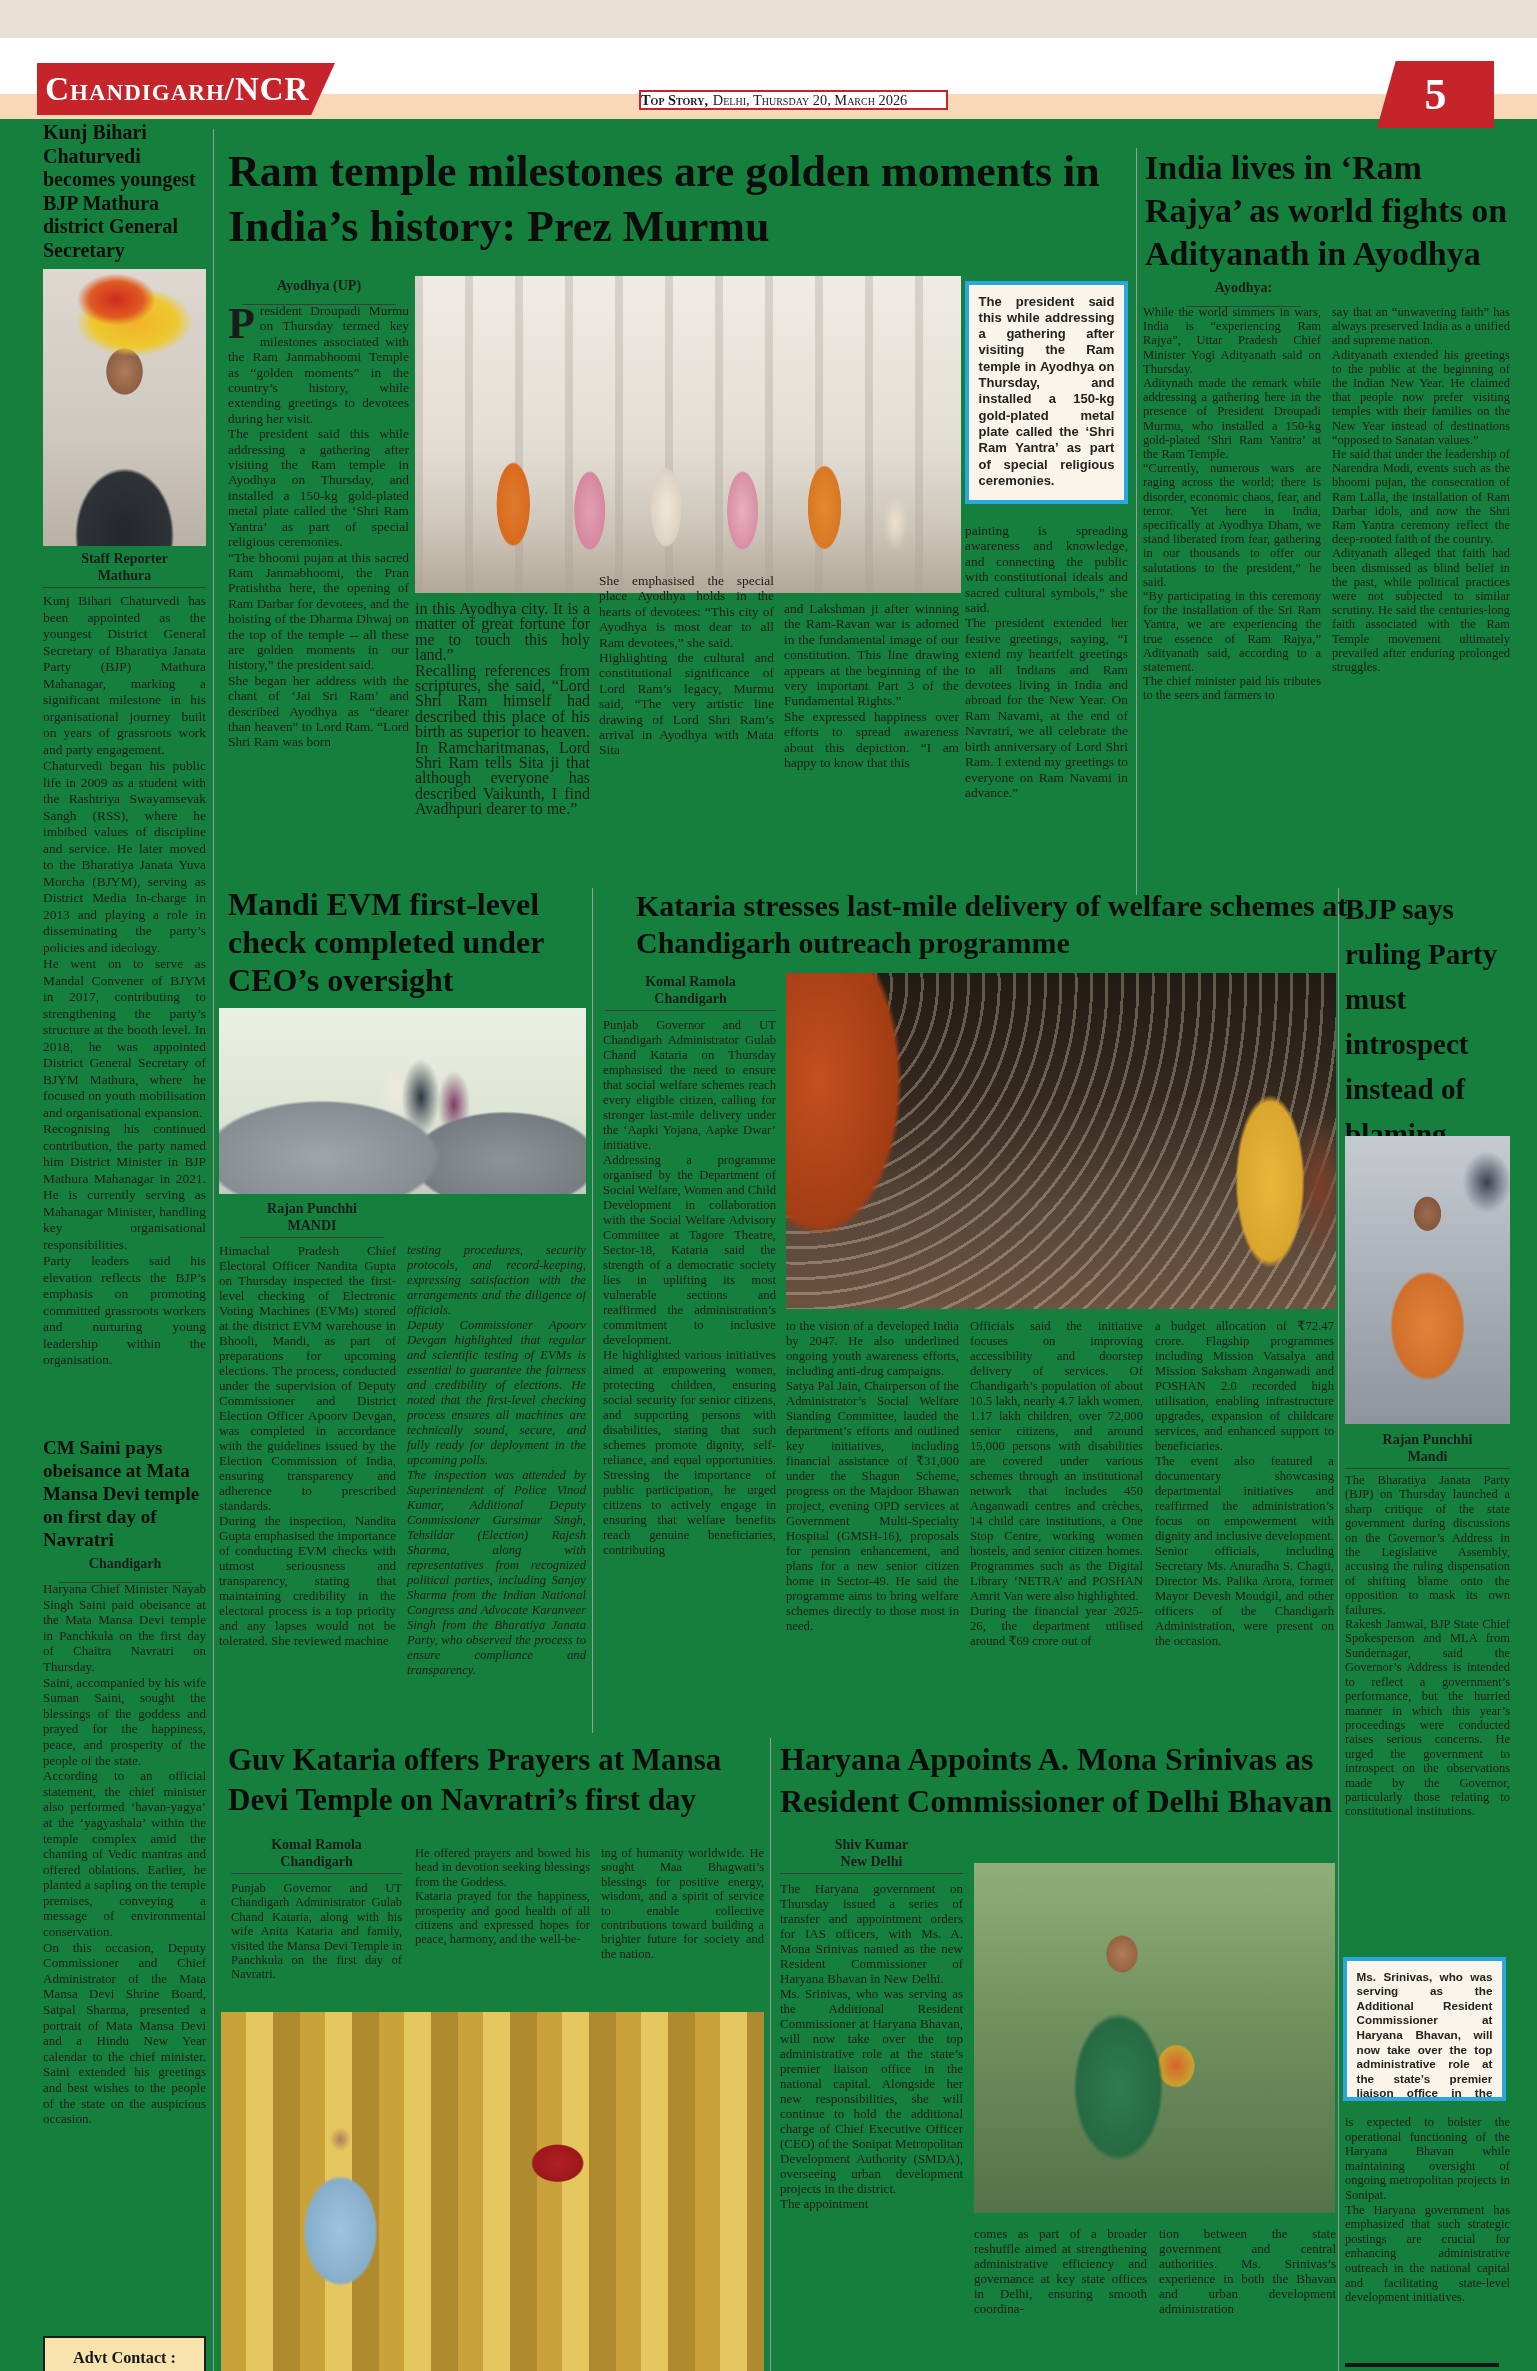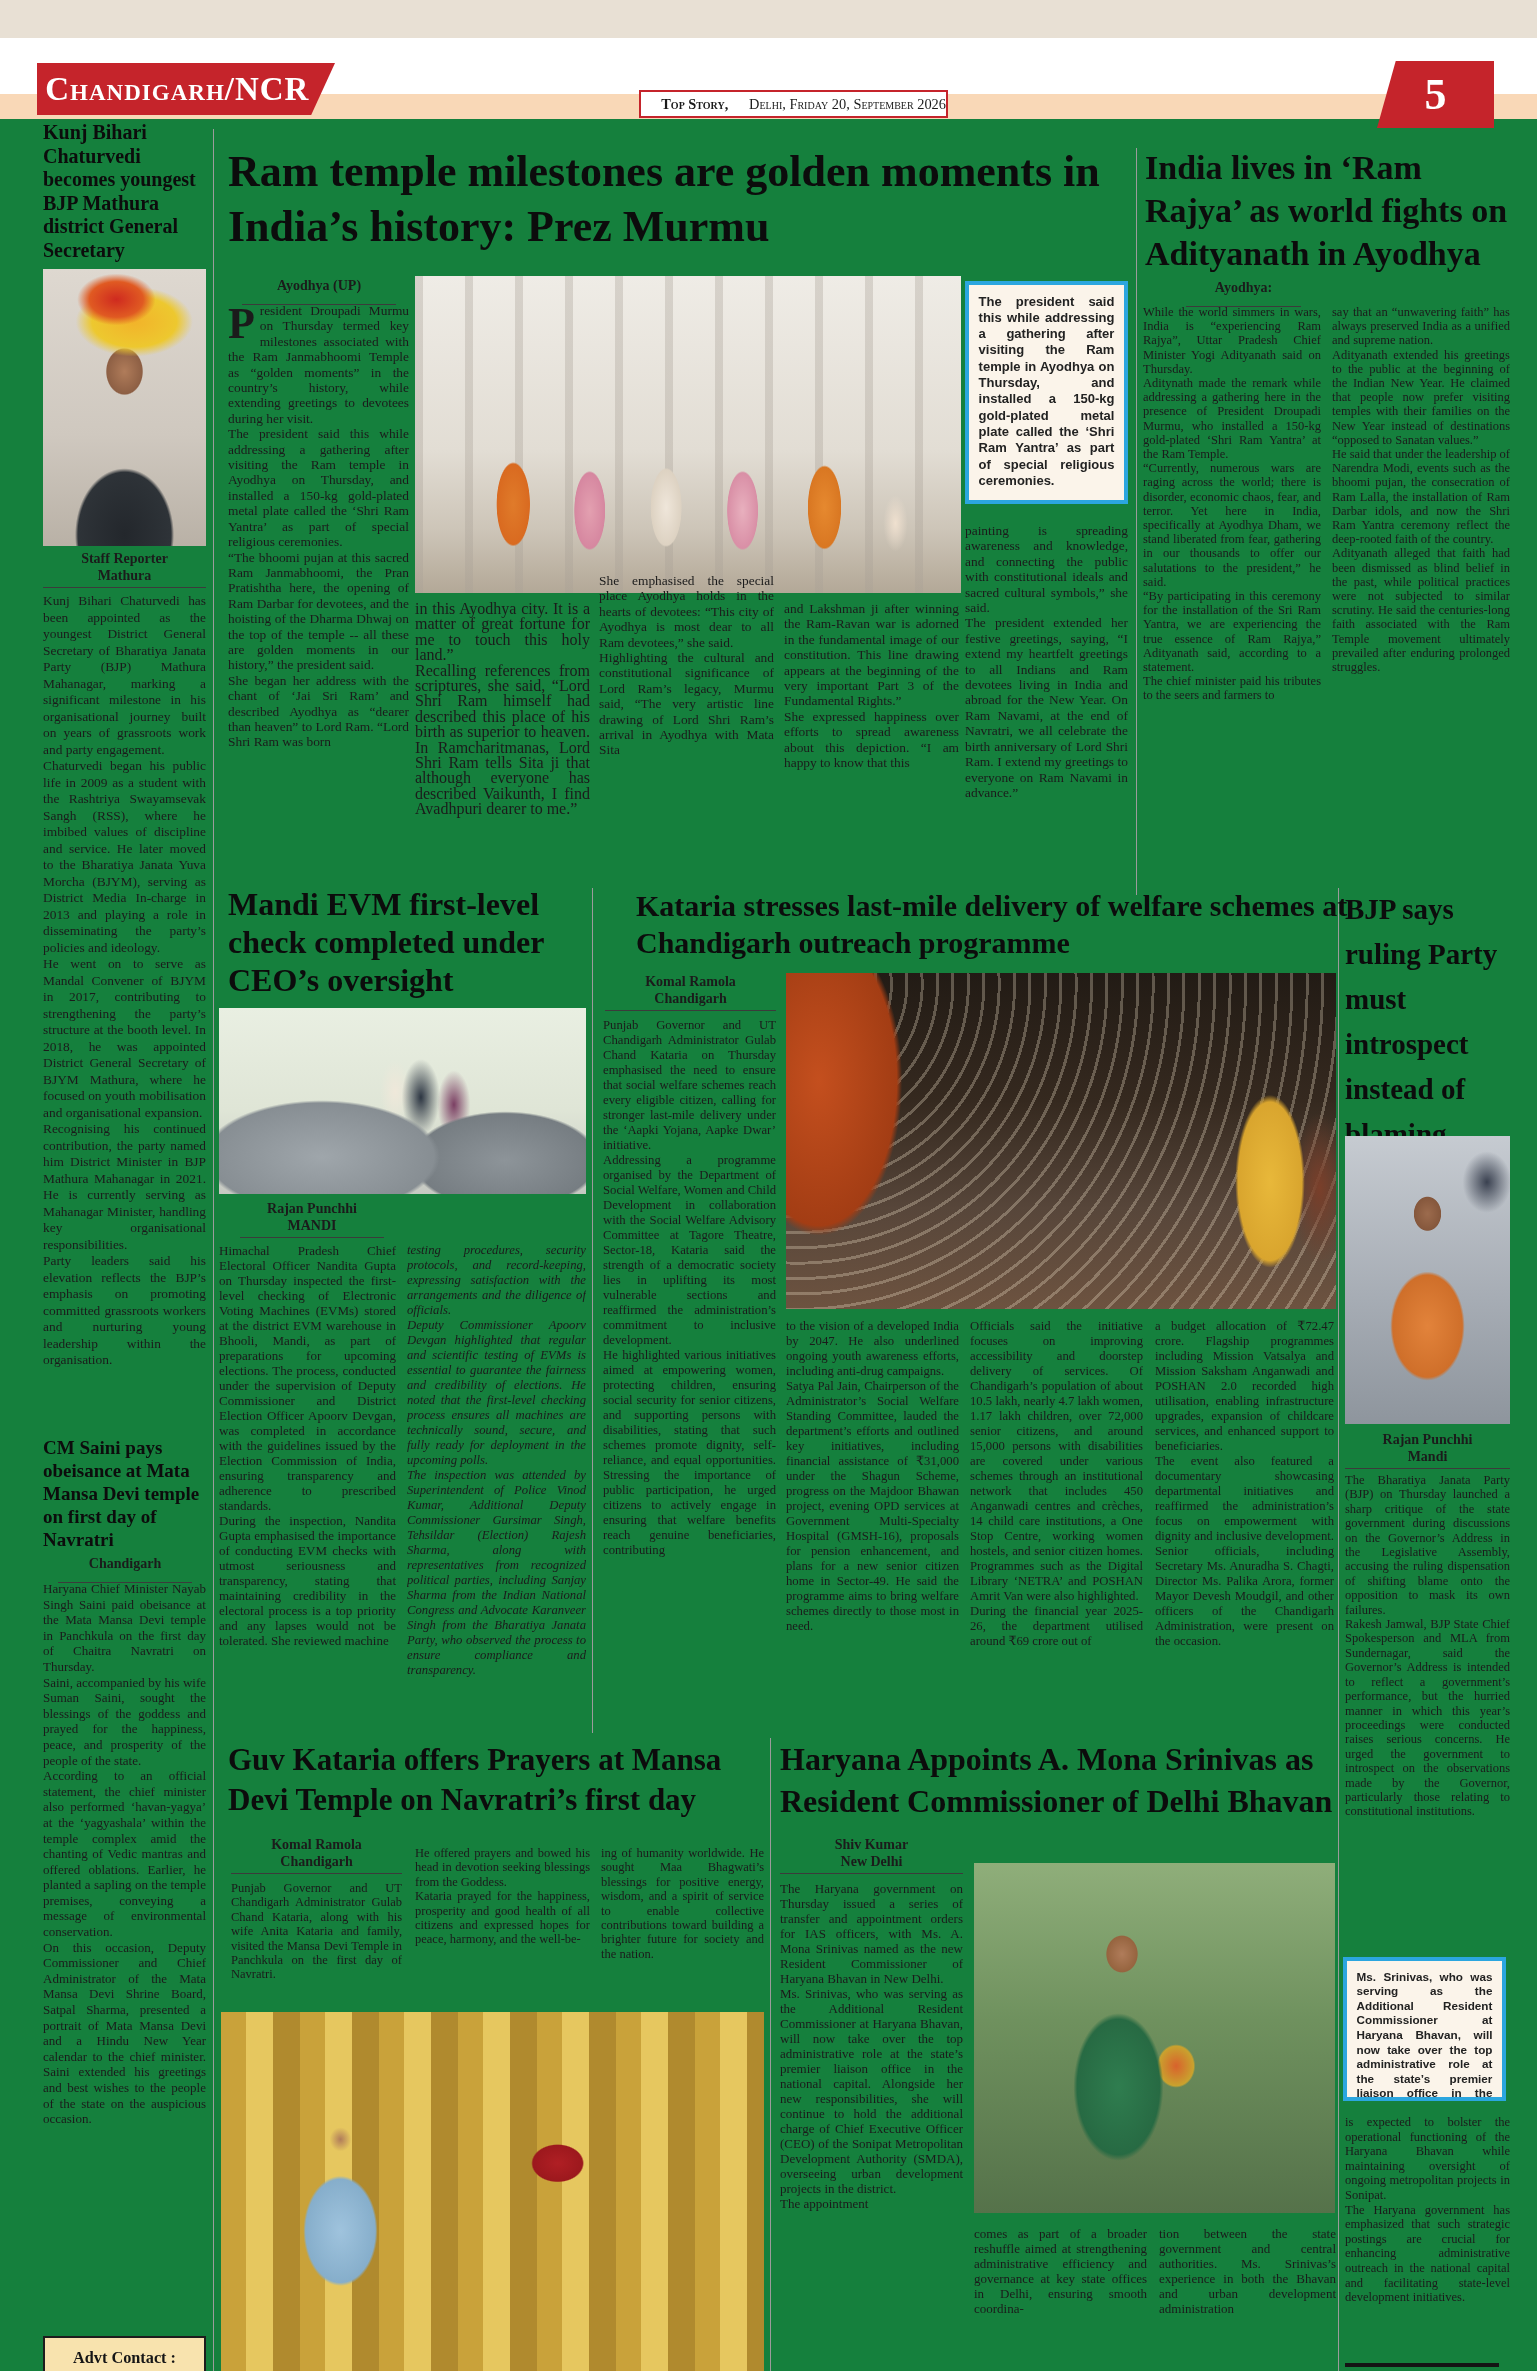--- a/index.html
+++ b/index.html
@@ -4,22 +4,22 @@
 <style>
   html,body{margin:0;padding:0;background:#e8e0d4;}
   .page{position:relative;width:1537px;height:2372px;background:#15803d;overflow:hidden;
         font-family:"Liberation Serif","DejaVu Serif",serif;color:#1b1b1b;margin-top:38px;}
   .topstrip{position:absolute;left:0;top:0;width:1537px;height:56px;background:#ffffff;}
   .peach{position:absolute;left:0;top:56px;width:1537px;height:25px;background:#f9d8b7;}
   .mh-badge{position:absolute;left:37px;top:25px;width:298px;height:52px;background:#c5242b;
     clip-path:polygon(0 0,100% 0,92% 100%,0 100%);filter:drop-shadow(3.8px 2.9px 0 rgba(160,148,130,.55));
     display:flex;align-items:center;justify-content:center;z-index:3;}
   .mh-badge span{color:#fff;font-weight:700;font-variant:small-caps;font-size:33px;letter-spacing:1px;padding-right:17.3px;}
-  .ts-box{position:absolute;left:639px;top:52px;width:309px;height:28px;background:#fff;border:2.9px solid #c5242b;
-    box-sizing:border-box;display:flex;align-items:center;justify-content:flex-end;z-index:3;font-variant:small-caps;gap:16px;}
+  .ts-box{position:absolute;left:639px;top:52px;width:309px;height:20px;background:#fff;border:2.9px solid #c5242b;
+    box-sizing:border-box;display:flex;align-items:center;justify-content:flex-start;z-index:3;font-variant:small-caps;}
   .ts-box .lb{font-weight:700;font-size:14.4px;}
   .ts-box .dt{font-size:14.4px;margin-left:4.8px;}
   .pageno{position:absolute;left:1377px;top:23px;width:117px;height:67px;background:#c5242b;
     clip-path:polygon(16% 0,100% 0,100% 100%,0 100%);display:flex;align-items:center;justify-content:center;
     z-index:3;filter:drop-shadow(2.9px 2.9px 0 rgba(160,148,130,.55));}
   .pageno span{color:#fff;font-weight:700;font-size:44px;}
   .vr{position:absolute;width:1px;background:#9b9b9b;}
   .hl{position:absolute;font-weight:700;color:#0c0c0c;margin:0;}
   .body-txt{position:absolute;text-align:justify;white-space:pre-line;overflow:hidden;}
   .byline{position:absolute;text-align:center;font-weight:700;font-size:14px;line-height:17.3px;
@@ -137,21 +137,21 @@
 
 <div class="page">
 
   <div class="topstrip"></div>
   <div class="peach"></div>
   <div class="mh-badge">
     <span>Chandigarh/NCR</span>
   </div>
   <div class="ts-box">
     <span class="lb">Top Story,</span>
-    <span class="dt">Delhi, Friday 20, September 2026</span>
+    <span class="dt">Delhi, Thursday 20, March 2026</span>
   </div>
   <div class="pageno">
     <span>5</span>
   </div>
 
   <div class="vr" style="left:213px;top:91px;height:2277px;"></div>
   <div class="vr" style="left:1136px;top:110px;height:747px;"></div>
   <div class="vr" style="left:592px;top:850px;height:845px;"></div>
   <div class="vr" style="left:1338px;top:850px;height:1499px;"></div>
   <div class="vr" style="left:770px;top:1700px;height:672px;"></div>

